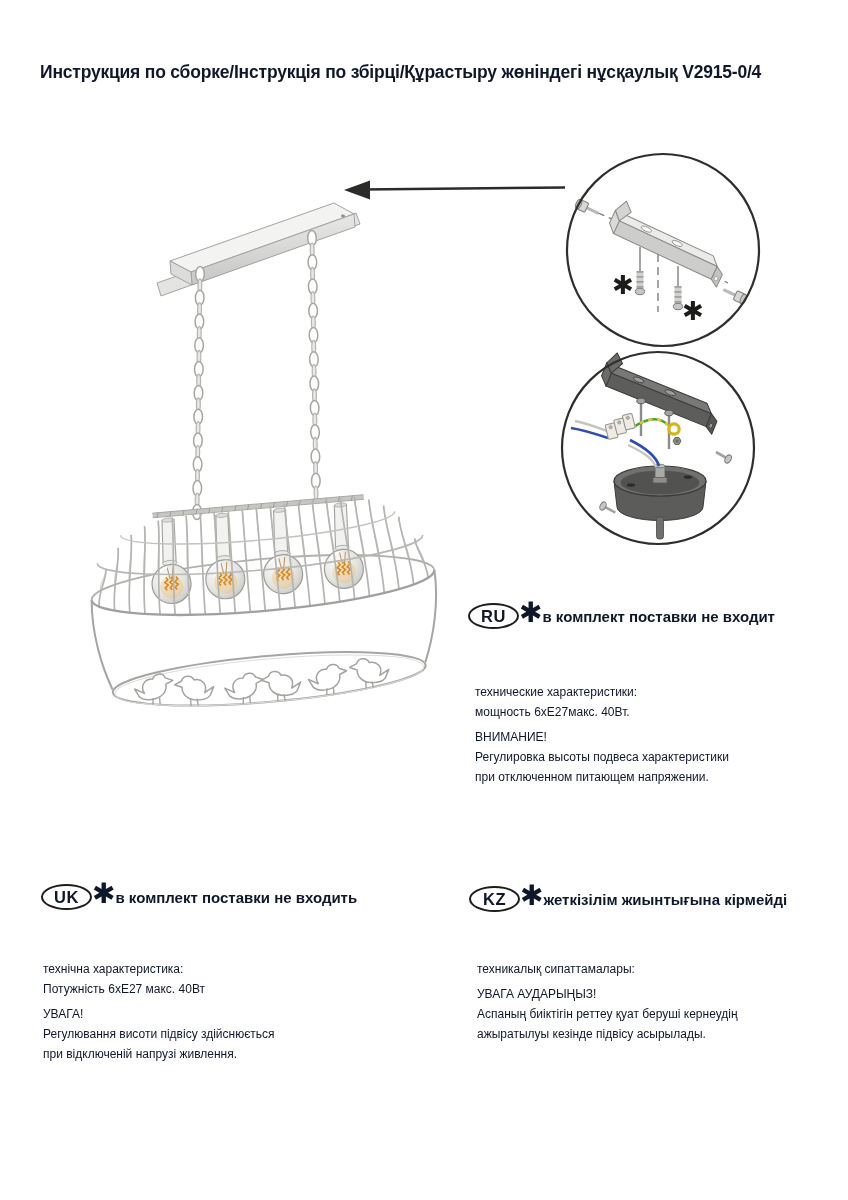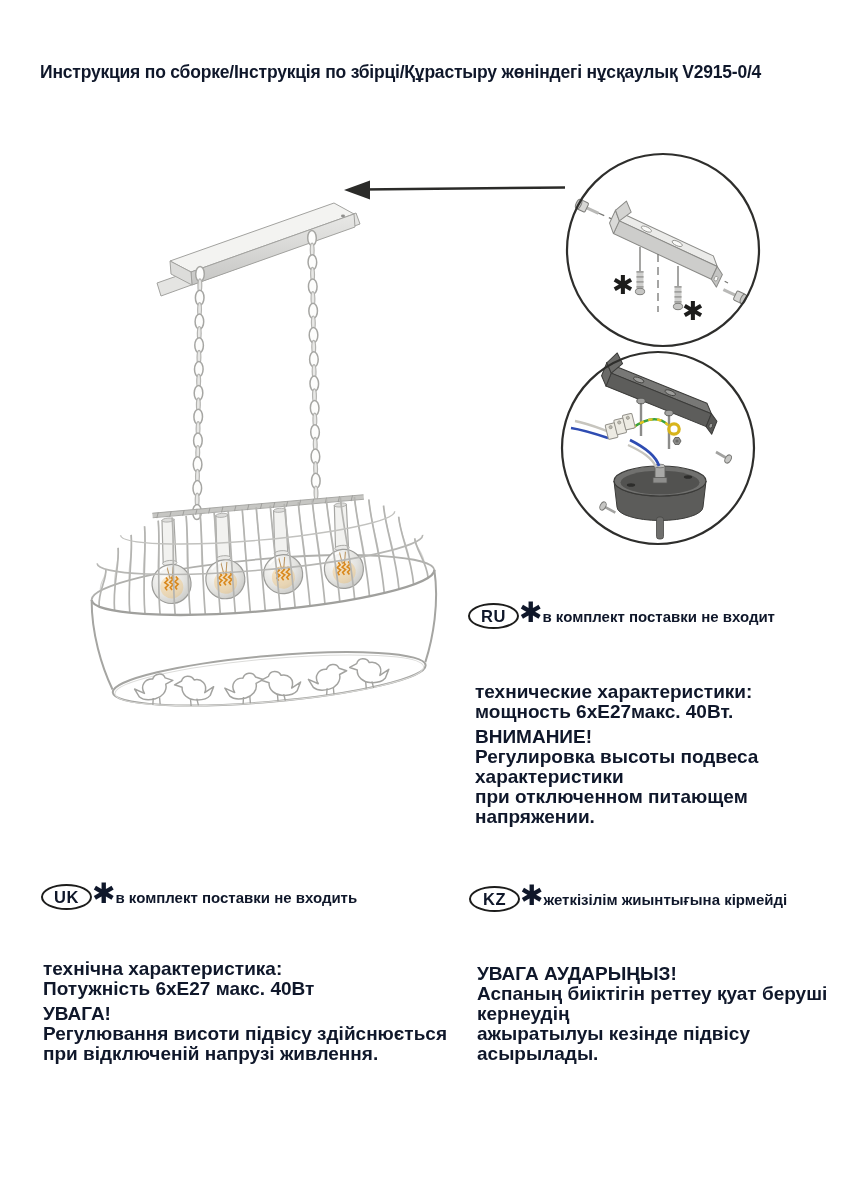--- a/index.html
+++ b/index.html
@@ -6,21 +6,21 @@
   .page{position:relative;width:848px;height:1200px;background:#fff;overflow:hidden;
         font-family:"Liberation Sans","DejaVu Sans",sans-serif;color:#0f172a;}
   .title{position:absolute;left:40px;top:62px;font-size:17.5px;font-weight:700;
          letter-spacing:-0.2px;white-space:nowrap;}
   .note{position:absolute;display:flex;align-items:center;}
   .badge{display:flex;align-items:center;justify-content:center;width:51px;height:26px;
          border:2.6px solid #1c1c1b;border-radius:50%;font-size:16.5px;font-weight:700;
          letter-spacing:.5px;box-sizing:border-box;}
   .ast{font-size:28px;font-weight:700;line-height:26px;transform:translateY(-3px);}
   .note-text{font-size:15px;font-weight:700;}
-  .specs{position:absolute;font-size:19px;font-weight:700;line-height:20px;}
+  .specs{position:absolute;font-size:12px;font-weight:400;line-height:20px;}
   .specs p{margin:0;}
   .specs .warn{margin-top:5px;}
   svg.ill{position:absolute;left:0;top:0;pointer-events:none;}
   svg text.mark{font-size:26px;font-weight:700;fill:#1c1c1b;
                 font-family:"Liberation Sans","DejaVu Sans",sans-serif;}
 </style>
 </head>
 <body>
 
 <div class="page">
@@ -376,17 +376,18 @@
     <p>Регулювання висоти підвісу здійснюється</p>
     <p>при відключеній напрузі живлення.</p>
   </div>
 
   <div class="note" id="kz-note" style="left:469px;top:886px">
     <span class="badge">KZ</span>
     <span class="ast">✱</span>
     <span class="note-text">жеткізілім жиынтығына кірмейді</span>
   </div>
   <div class="specs" id="kz-specs" style="left:477px;top:959px">
+    <p>техникалық сипаттамалары:</p>
     <p class="warn">УВАГА АУДАРЫҢЫЗ!</p>
     <p>Аспаның биіктігін реттеу қуат беруші кернеудің</p>
     <p>ажыратылуы кезінде підвісу асырылады.</p>
   </div>
 </div>
 
 </body></html>

